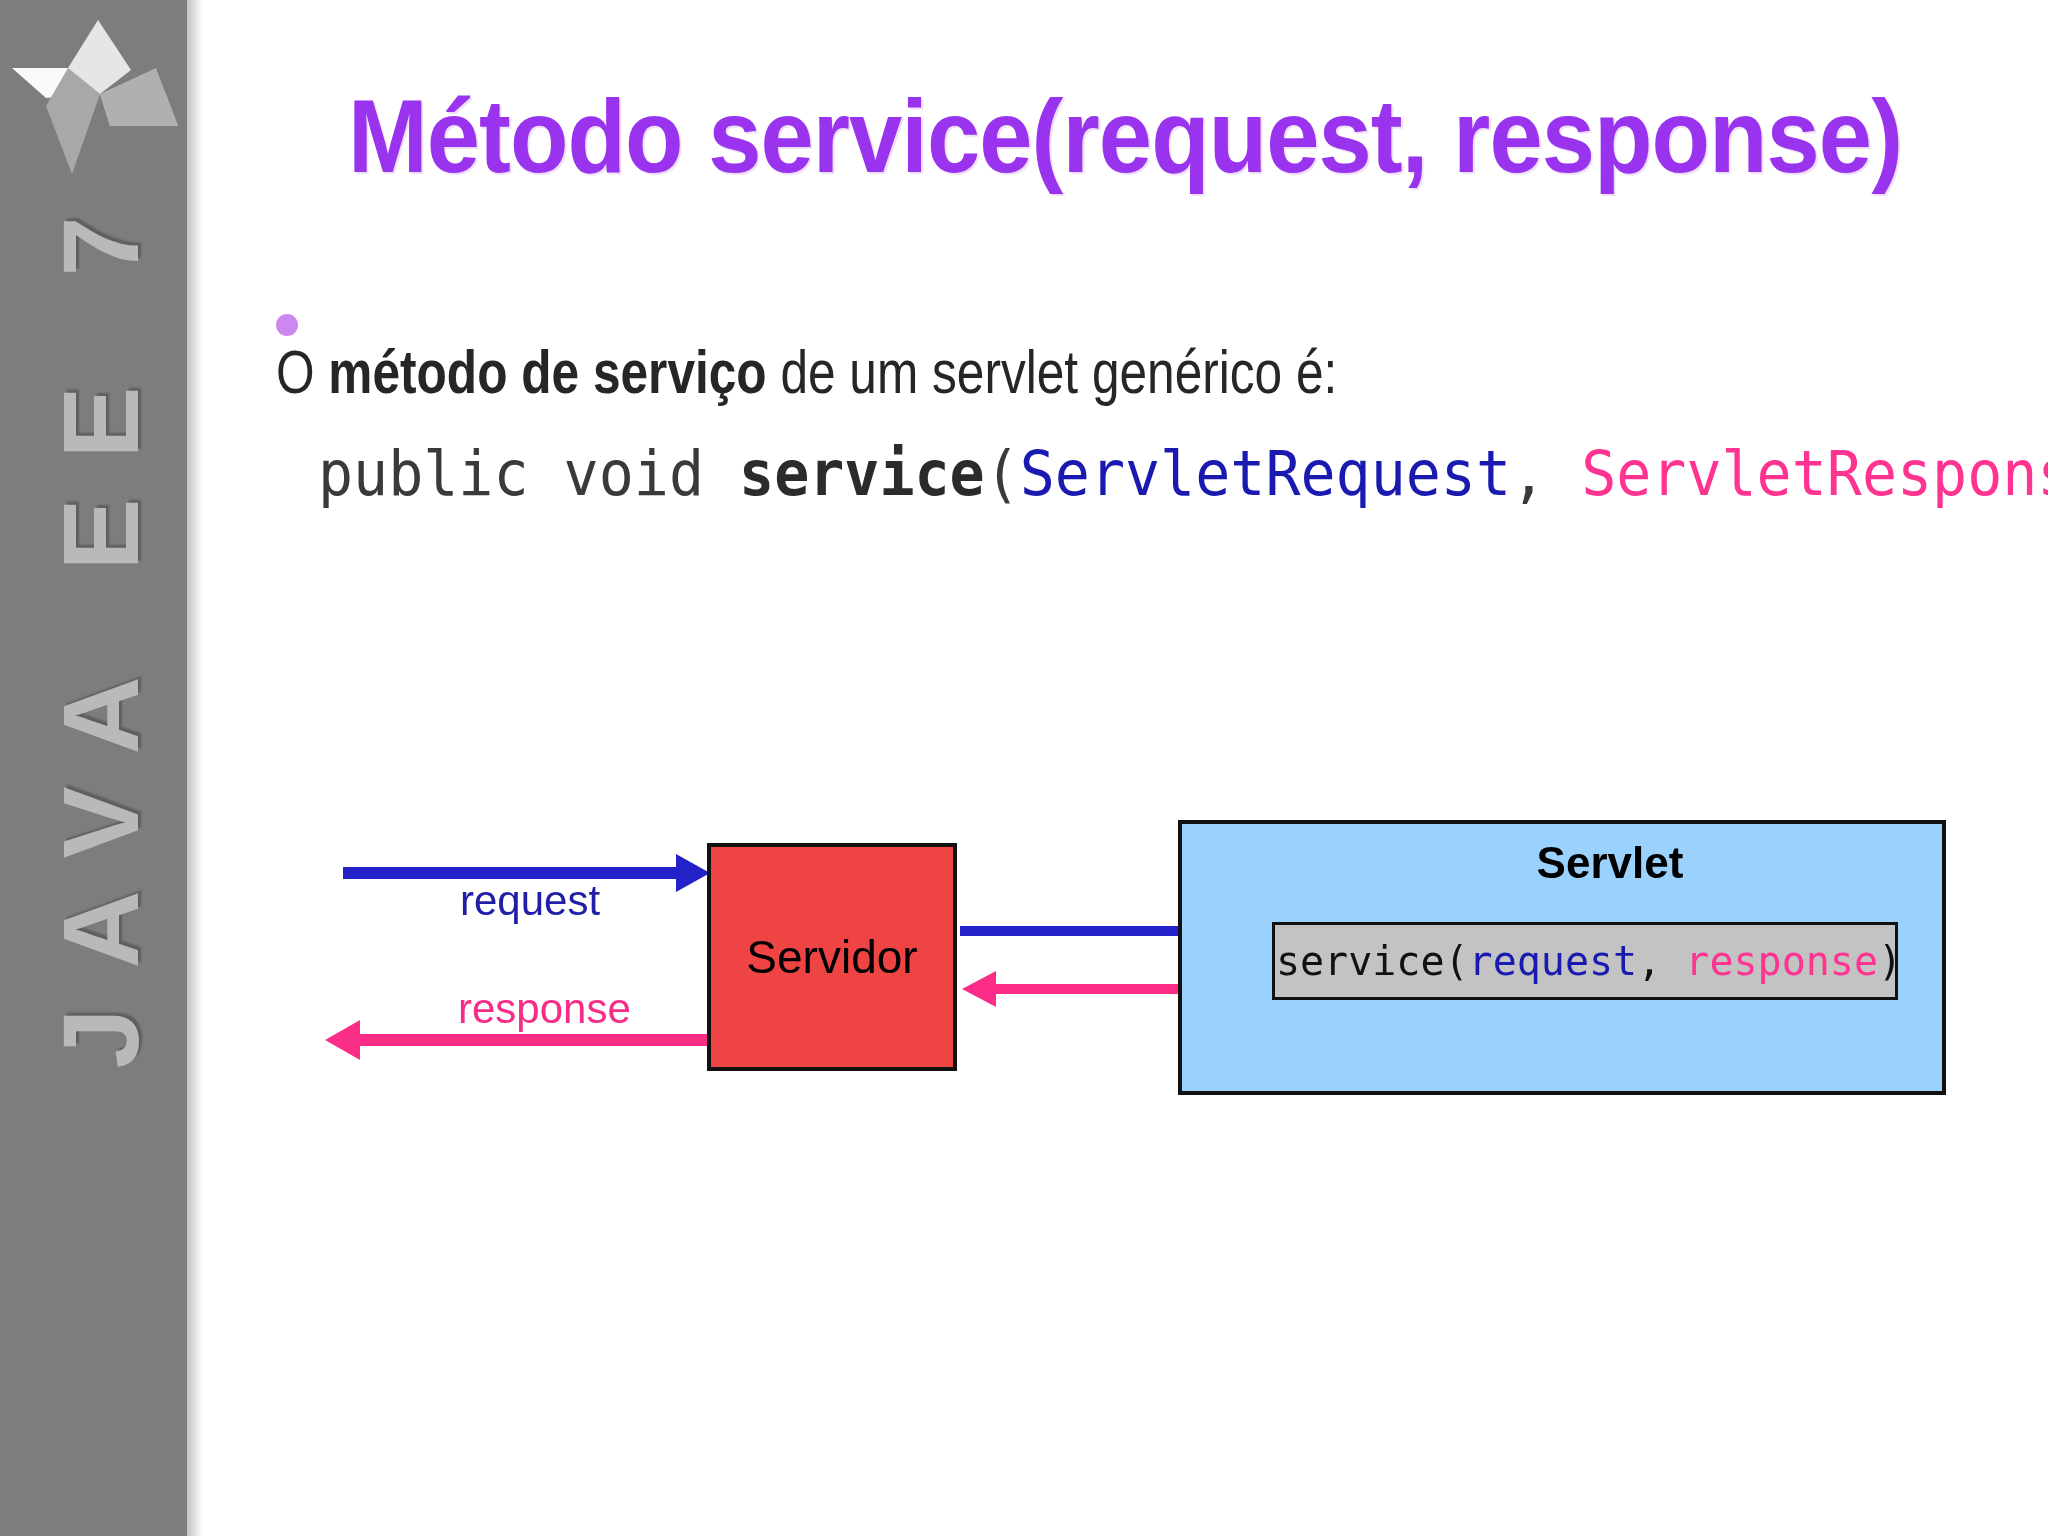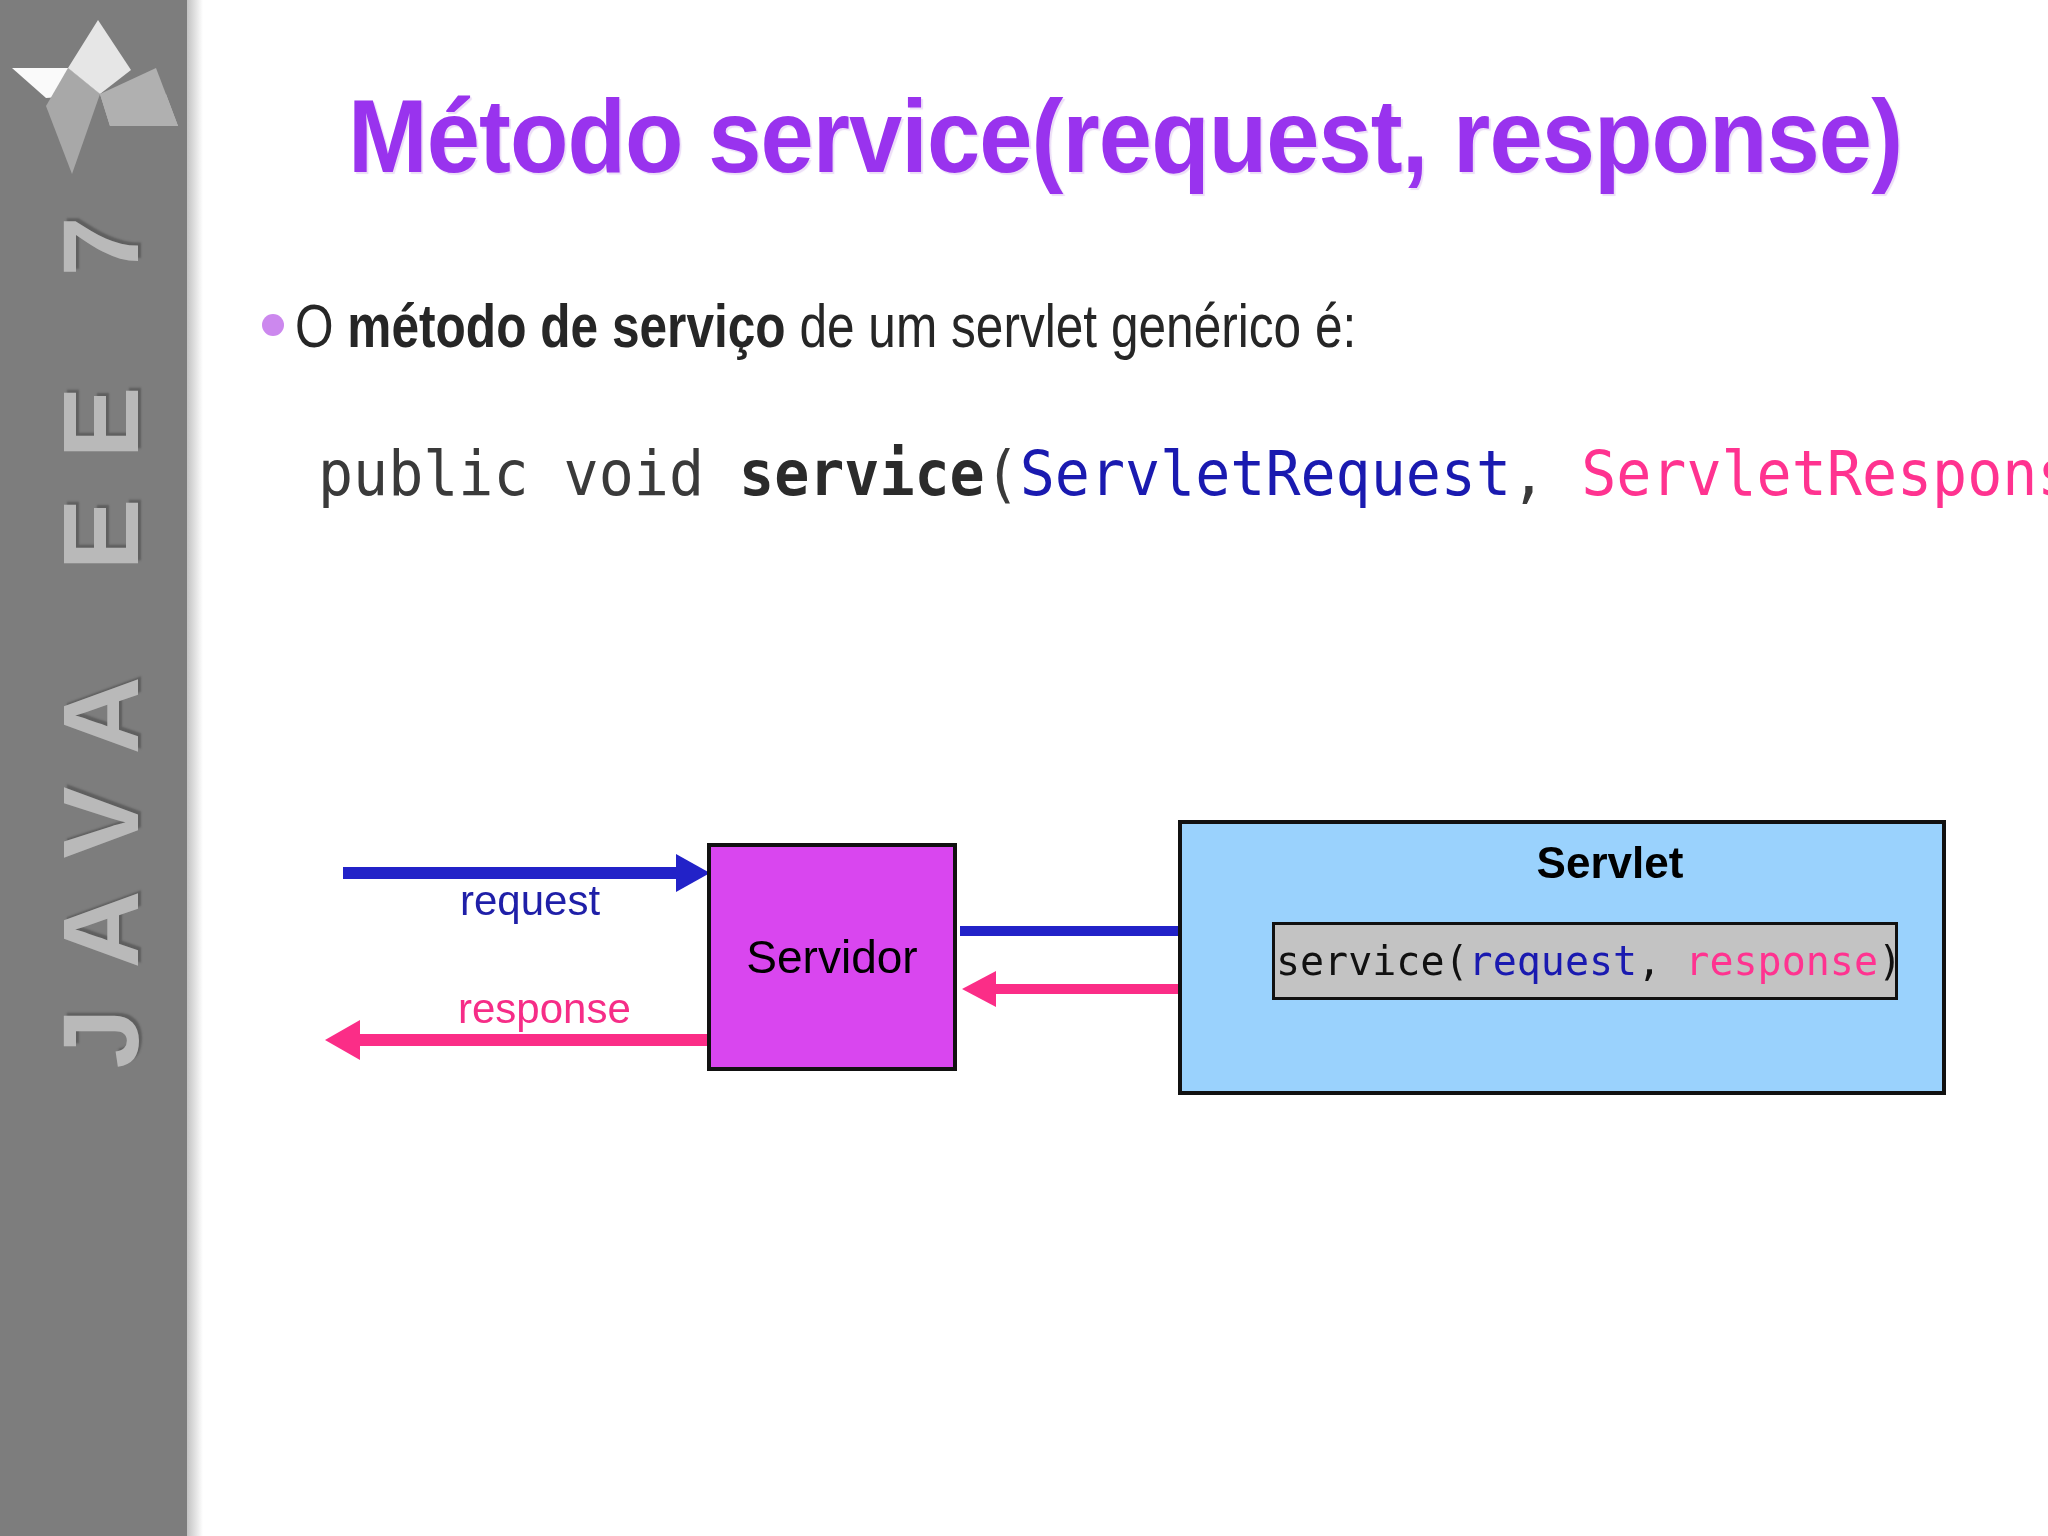--- a/index.html
+++ b/index.html
@@ -103,21 +103,21 @@
     font-family: "Liberation Sans Narrow", "Liberation Sans", sans-serif;
     font-size: 62px;
     line-height: 1.17;
     color: #262626;
     transform: scaleX(0.80);
     transform-origin: 0 0;
     width: 125%;
   }
   .btext b { font-weight: bold; }
 
-  #bullet1 { left: 262px; top: 290px; width: 1400px; }
+  #bullet1 { left: 276px; top: 290px; width: 1400px; flex-direction: column; }
   #bullet2 { left: 262px; top: 600px; width: 1760px; }
   #bullet3 { left: 262px; top: 1165px; width: 1760px; }
 
   
   #codeline {
     position: absolute;
     left: 318px;
     top: 440px;
     font-family: "DejaVu Sans Mono", "Liberation Mono", monospace;
     font-size: 62px;
@@ -142,21 +142,21 @@
   }
 
   .dbox {
     position: absolute;
     box-sizing: border-box;
     border: 4px solid #111111;
   }
   #servidor-box {
     left: 707px; top: 843px;
     width: 250px; height: 228px;
-    background: #d946ef;
+    background: #ef4444;
     display: flex; align-items: center; justify-content: center;
   }
   #servidor-label {
     font-family: "Liberation Sans", sans-serif;
     font-size: 46px;
     color: #000000;
   }
   #servlet-box {
     left: 1178px; top: 820px;
     width: 768px; height: 275px;

